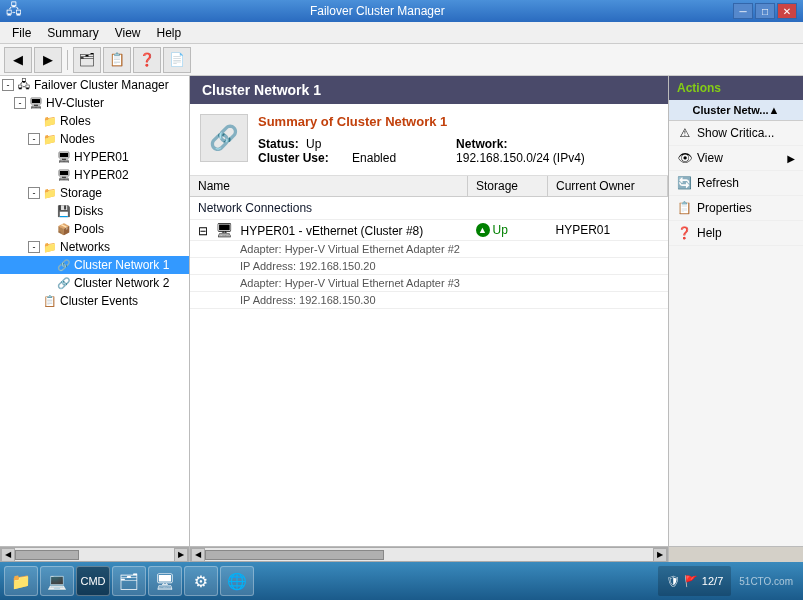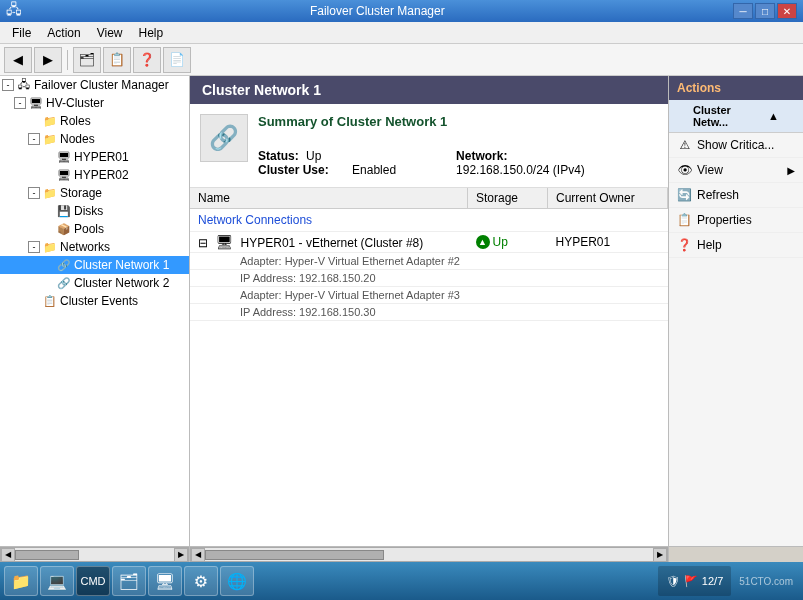--- a/index.html
+++ b/index.html
@@ -148,24 +148,24 @@
     .summary-icon {
       width: 48px; height: 48px;
       background: #e8e8e8;
       border: 1px solid #ccc;
       display: flex; align-items: center; justify-content: center;
       font-size: 24px;
       flex-shrink: 0;
     }
     .summary-content { flex: 1; }
     .summary-title {
-      color: #14532d;
+      color: #c2410c;
       font-size: 13px;
       font-weight: bold;
-      margin-bottom: 20px;
+      margin-bottom: 8px;
     }
     .summary-subtitle { font-size: 11px; color: #444; margin-bottom: 6px; }
     .summary-subnets { margin-left: 20px; }
     .subnets-header { font-weight: bold; font-size: 12px; }
     .status-row { display: flex; gap: 40px; }
 
     
     .table-area {
       flex: 1;
       overflow-y: auto;
@@ -184,21 +184,21 @@
       text-align: left;
       font-weight: normal;
       position: sticky; top: 0;
     }
     table tbody td {
       padding: 2px 8px;
       border-bottom: 1px solid #eee;
       vertical-align: middle;
     }
     .group-header {
-      color: #1d4ed8;
+      color: #0f172a;
       font-weight: normal;
       padding: 4px 8px;
       font-size: 12px;
     }
     .node-row td { }
     .sub-row td { color: #555; font-size: 11px; padding-left: 20px; }
     .status-up {
       color: green;
       display: flex; align-items: center; gap: 3px;
     }
@@ -214,32 +214,32 @@
     
     .right-panel {
       width: 135px;
       background: #f5f5f5;
       border-left: 1px solid #bbb;
       overflow-y: auto;
       flex-shrink: 0;
     }
     .actions-header {
       background: #4a4a6a;
-      color: #fdba74;
+      color: #84cc16;
       padding: 5px 8px;
       font-size: 12px;
       font-weight: bold;
     }
     .actions-subheader {
       background: #dde8f5;
-      padding: 4px 24px;
+      padding: 4px 2px;
       font-size: 11px;
       font-weight: bold;
       border-bottom: 1px solid #ccc;
-      display: flex; align-items: center; justify-content: space-between;
+      display: flex; align-items: center; justify-content: center;
     }
     .action-item {
       display: flex;
       align-items: center;
       padding: 4px 8px;
       cursor: pointer;
       font-size: 12px;
       gap: 4px;
       border-bottom: 1px solid #eee;
     }
@@ -335,21 +335,21 @@
   <span class="title-bar-title">Failover Cluster Manager</span>
   <div class="title-bar-controls">
     <div class="title-btn">─</div>
     <div class="title-btn">□</div>
     <div class="title-btn close">✕</div>
   </div>
 </div>
 
 <div class="menu-bar">
   <span class="menu-item">File</span>
-  <span class="menu-item">Action</span>
+  <span class="menu-item">Summary</span>
   <span class="menu-item">View</span>
   <span class="menu-item">Help</span>
 </div>
 
 <div class="toolbar">
   <div class="toolbar-btn">◀</div>
   <div class="toolbar-btn">▶</div>
   <div class="toolbar-sep"></div>
   <div class="toolbar-btn">🗂</div>
   <div class="toolbar-btn">📋</div>

